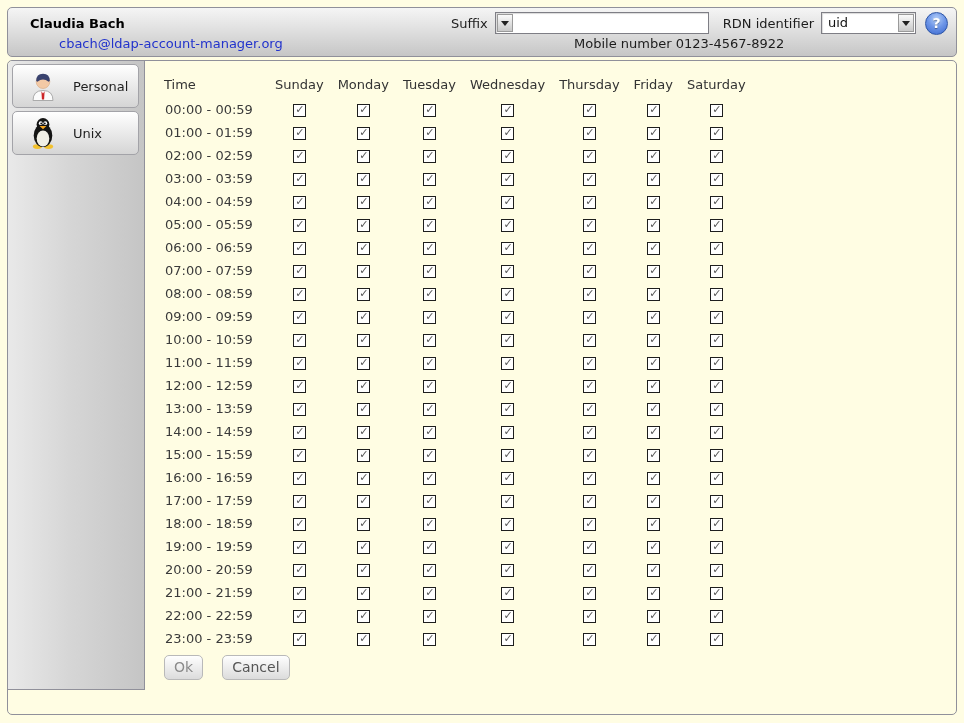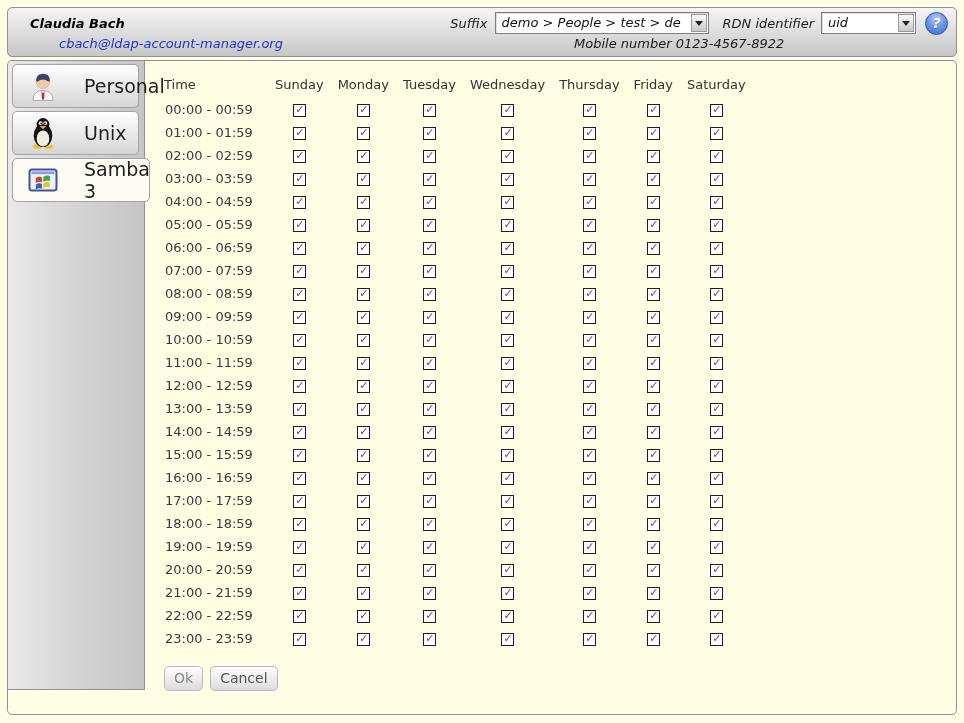--- a/index.html
+++ b/index.html
@@ -11,21 +11,20 @@
     font-size:13px; color:#333;
     overflow:hidden;
   }
   .page { position:relative; width:964px; height:723px; }
 
   
   .header {
     position:absolute; left:7px; top:7px; width:950px; height:50px;
     border:1px solid #90909a; border-radius:5px;
     background:linear-gradient(#f5f5f5,#c6c6c6);
-    font-style:italic;
   }
   .hrow1 { display:flex; align-items:center; height:27px; padding:3px 8px 0 22px; }
   .account-name { font-weight:bold; color:#000; }
   .hspacer { flex:1; }
   .hlbl { margin-right:7px; color:#1c1c1c; white-space:nowrap; }
   .sel {
     display:flex; align-items:stretch; height:22px; background:#fff;
     border:1px solid #7e7e85; box-shadow:inset 1px 1px 1px rgba(0,0,0,.15);
     cursor:pointer;
   }
@@ -69,63 +68,62 @@
   }
   .tab {
     position:relative; margin:0 5px 3px 4px; height:44px;
     border:1px solid #a3a3a8; border-radius:5px;
     background:linear-gradient(#ffffff,#d5d5d5);
     display:flex; align-items:center; padding-left:13px;
     cursor:pointer;
   }
   .tab.selected { background:#fcfcf4; margin-right:-6px; z-index:2; }
   .ticon { width:34px; height:34px; display:flex; align-items:center; justify-content:center; }
-  .tlabel { margin-left:24px; font-size:19px; color:#1f1f1f; }
+  .tlabel { margin-left:13px; font-size:13px; color:#1f1f1f; }
 
   
   .main { position:absolute; left:156px; top:16px; }
   table.sched { border-collapse:collapse; }
   table.sched th {
     font-weight:normal; color:#333; text-align:right;
     padding:0 7px 6px 7px; white-space:nowrap;
   }
   table.sched th.time-h { text-align:left; padding-left:0; min-width:104px;margin-top:26px; }
   table.sched td { height:23px; text-align:center; }
   table.sched td.time-c { text-align:left; white-space:nowrap; color:#3a3a3a; padding-right:14px;margin-left:37px; }
   .cb {
     display:inline-flex; width:13px; height:13px;
     border:1px solid #1e1e1e; background:#fff;
     align-items:center; justify-content:center;
     cursor:pointer; vertical-align:middle;
   }
   .cb .mark { font-size:11px; line-height:1; color:#555; margin:-2px 0 0 1px; }
 
   
-  .btnrow { margin-top:16px; display:flex; gap:7px; }
+  .btnrow { margin-top:5px; display:flex; gap:19px; }
   .btn {
     font-family:inherit; font-size:14px;
     background:linear-gradient(#fefefe,#dcdcdc);
     border:1px solid #b9b9b9; border-radius:5px;
     padding:3px 9px 4px 9px; cursor:pointer;
   }
   .btn-ok { color:#8a8a8a; }
   .btn-cancel { color:#555; }
 </style>
 </head>
 <body>
 
 <div class="page">
 
   <div class="header">
     <div class="hrow1">
       <span class="account-name">Claudia Bach</span>
       <span class="hspacer"></span>
       <span class="hlbl">Suffix</span>
       <div class="sel sel-suffix">
-        <span class="sel-val">demo &gt; People &gt; test &gt; de</span>
         <span class="sel-btn">
             <span class="tri-down"></span>
           </span>
       </div>
       <span class="hlbl">RDN identifier</span>
       <div class="sel sel-rdn">
         <span class="sel-val">uid</span>
         <span class="sel-btn">
             <span class="tri-down"></span>
           </span>
@@ -167,33 +165,20 @@
             <circle cx="14.7" cy="7.2" r="1.9" fill="#fff"></circle>
             <circle cx="19.3" cy="7.2" r="1.9" fill="#fff"></circle>
             <circle cx="15.2" cy="7.5" r="0.9" fill="#111"></circle>
             <circle cx="18.8" cy="7.5" r="0.9" fill="#111"></circle>
             <path d="M13.6 10 L20.4 10 L17 13.2 Z" fill="#f5a623"></path>
           </svg>
         </span>
         <span class="tlabel">Unix</span>
       </div>
 
-      <div class="tab selected">
-        <span class="ticon">
-          <svg width="34" height="34" viewBox="0 0 34 34">
-            <rect x="3.5" y="6.5" width="27" height="21" rx="2.5" fill="#eef1fa" stroke="#44539e" stroke-width="2"></rect>
-            <rect x="5.5" y="8.5" width="23" height="2.6" fill="#8b9bd9"></rect>
-            <path d="M9.8 15.2 q3-2.3 6.1-0.9 l0 5 q-3.1-1.4-6.1 0.9 z" fill="#d43f2f"></path>
-            <path d="M17.3 14 q3.2-2.3 6.6-0.9 l0 5 q-3.4-1.4-6.6 0.9 z" fill="#3faa36"></path>
-            <path d="M9.8 21.6 q3-2.3 6.1-0.9 l0 5 q-3.1-1.4-6.1 0.9 z" fill="#2f62c4"></path>
-            <path d="M17.3 20.4 q3.2-2.3 6.6-0.9 l0 5 q-3.4-1.4-6.6 0.9 z" fill="#ecc231"></path>
-          </svg>
-        </span>
-        <span class="tlabel">Samba 3</span>
-      </div>
 
     </div>
 
     <div class="main">
       <table class="sched">
           <thead>
             <tr>
               <th class="time-h">Time</th>
               <th>Sunday</th>
               <th>Monday</th>

